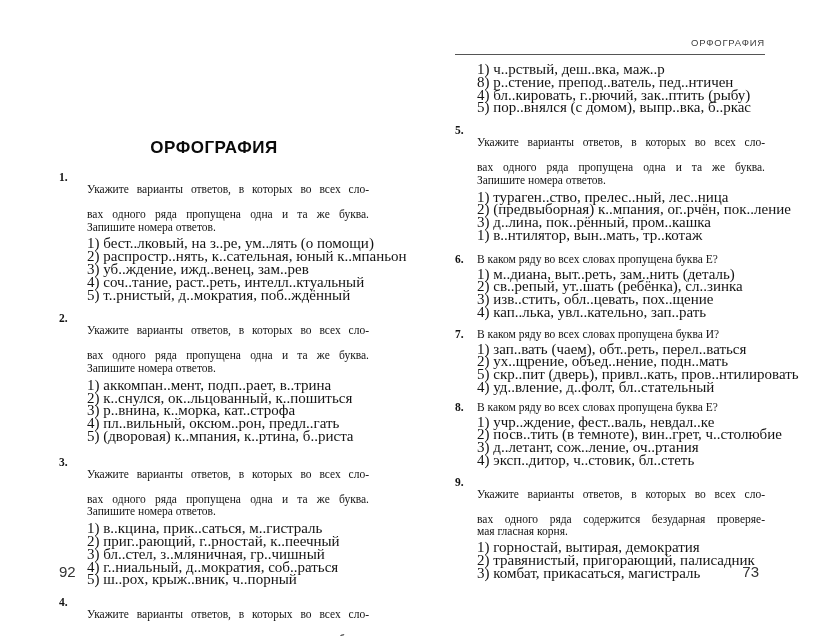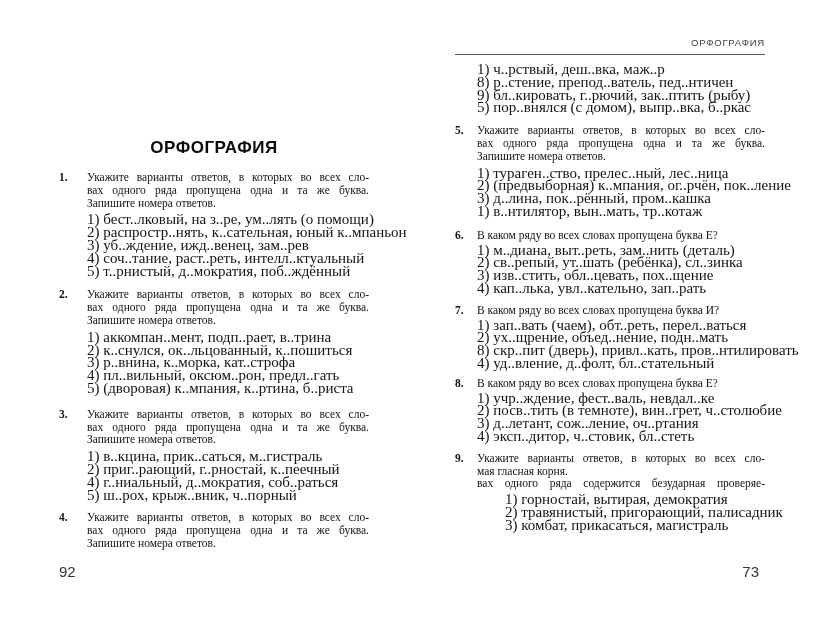--- a/index.html
+++ b/index.html
@@ -52,35 +52,36 @@
   .page-left .ex-num{width:28px;}
   .page-right .ex-num{width:22px;}
   .ex-body{flex:1 1 auto;min-width:0;}
   .stem-line{
     font-size:11.5px;line-height:12.8px;
     white-space:normal;
   }
   .stem-line.fill{
     text-align:justify;
     text-align-last:justify;
+    margin-top:12px;
   }
   .ex-items{margin-top:4px;}
   .item-line{
     font-size:15px;line-height:12.8px;
     white-space:nowrap;
   }
 
   
   .cont-items{margin-top:8px;padding-left:22px;}
 
   
   .mt15{margin-top:15px;} .mt11{margin-top:11px;} .mt13{margin-top:13px;}
   .mt10{margin-top:10px;} .mt9{margin-top:9px;} .mt7{margin-top:7px;}
   .items-tight{margin-top:2px;}
-  .items-m3{margin-top:3px;margin-left:28px;}
+  .items-m3{margin-top:3px;}
 
   
   .page-num{
     position:absolute;top:566px;
     font-family:"Liberation Sans","DejaVu Sans",sans-serif;
     font-size:15px;line-height:11px;color:#333;
   }
   .page-num.pn-left{left:0;}
   .page-num.pn-right{right:6px;}
 </style>
@@ -127,20 +128,21 @@
 
     <div class="exercise mt13">
       <div class="ex-num">3.</div>
       <div class="ex-body">
         <div class="stem-line fill">Укажите варианты ответов, в которых во всех сло-</div>
         <div class="stem-line fill">вах одного ряда пропущена одна и та же буква.</div>
         <div class="stem-line">Запишите номера ответов.</div>
         <div class="ex-items">
           <div class="item-line">1) в..кцина, прик..саться, м..гистраль</div>
           <div class="item-line">2) приг..рающий, г..рностай, к..пеечный</div>
+          <div class="item-line">3) бл..стел, з..мляничная, гр..чишный</div>
           <div class="item-line">4) г..ниальный, д..мократия, соб..раться</div>
           <div class="item-line">5) ш..рох, крыж..вник, ч..порный</div>
         </div>
       </div>
     </div>
 
     <div class="exercise mt10">
       <div class="ex-num">4.</div>
       <div class="ex-body">
         <div class="stem-line fill">Укажите варианты ответов, в которых во всех сло-</div>
@@ -153,21 +155,21 @@
   </div>
 
   <div class="page-right">
 
     <div class="running-head">ОРФОГРАФИЯ</div>
     <hr class="head-rule">
 
     <div class="cont-items">
       <div class="item-line">1) ч..рствый, деш..вка, маж..р</div>
       <div class="item-line">8) р..стение, препод..ватель, пед..нтичен</div>
-      <div class="item-line">9) бл..кировать, г..рючий, зак..птить (рыбу)</div>
+      <div class="item-line">4) бл..кировать, г..рючий, зак..птить (рыбу)</div>
       <div class="item-line">5) пор..внялся (с домом), выпр..вка, б..ркас</div>
     </div>
 
     <div class="exercise mt10">
       <div class="ex-num">5.</div>
       <div class="ex-body">
         <div class="stem-line fill">Укажите варианты ответов, в которых во всех сло-</div>
         <div class="stem-line fill">вах одного ряда пропущена одна и та же буква.</div>
         <div class="stem-line">Запишите номера ответов.</div>
         <div class="ex-items">
@@ -192,21 +194,21 @@
       </div>
     </div>
 
     <div class="exercise mt9">
       <div class="ex-num">7.</div>
       <div class="ex-body">
         <div class="stem-line">В каком ряду во всех словах пропущена буква И?</div>
         <div class="ex-items items-tight">
           <div class="item-line">1) зап..вать (чаем), обт..реть, перел..ваться</div>
           <div class="item-line">2) ух..щрение, объед..нение, подн..мать</div>
-          <div class="item-line">8) скр..пит (дверь), привл..кать, пров..нтилировать</div>
+          <div class="item-line">5) скр..пит (дверь), привл..кать, пров..нтилировать</div>
           <div class="item-line">4) уд..вление, д..фолт, бл..стательный</div>
         </div>
       </div>
     </div>
 
     <div class="exercise mt7">
       <div class="ex-num">8.</div>
       <div class="ex-body">
         <div class="stem-line">В каком ряду во всех словах пропущена буква Е?</div>
         <div class="ex-items items-tight">
@@ -215,22 +217,22 @@
           <div class="item-line">3) д..летант, сож..ление, оч..ртания</div>
           <div class="item-line">4) эксп..дитор, ч..стовик, бл..стеть</div>
         </div>
       </div>
     </div>
 
     <div class="exercise mt9">
       <div class="ex-num">9.</div>
       <div class="ex-body">
         <div class="stem-line fill">Укажите варианты ответов, в которых во всех сло-</div>
+        <div class="stem-line fill">вах одного ряда содержится безударная проверяе-</div>
         <div class="stem-line">мая гласная корня.</div>
-        <div class="stem-line fill">вах одного ряда содержится безударная проверяе-</div>
         <div class="ex-items items-m3">
           <div class="item-line">1) горностай, вытирая, демократия</div>
           <div class="item-line">2) травянистый, пригорающий, палисадник</div>
           <div class="item-line">3) комбат, прикасаться, магистраль</div>
         </div>
       </div>
     </div>
 
     <div class="page-num pn-right">73</div>
   </div>

